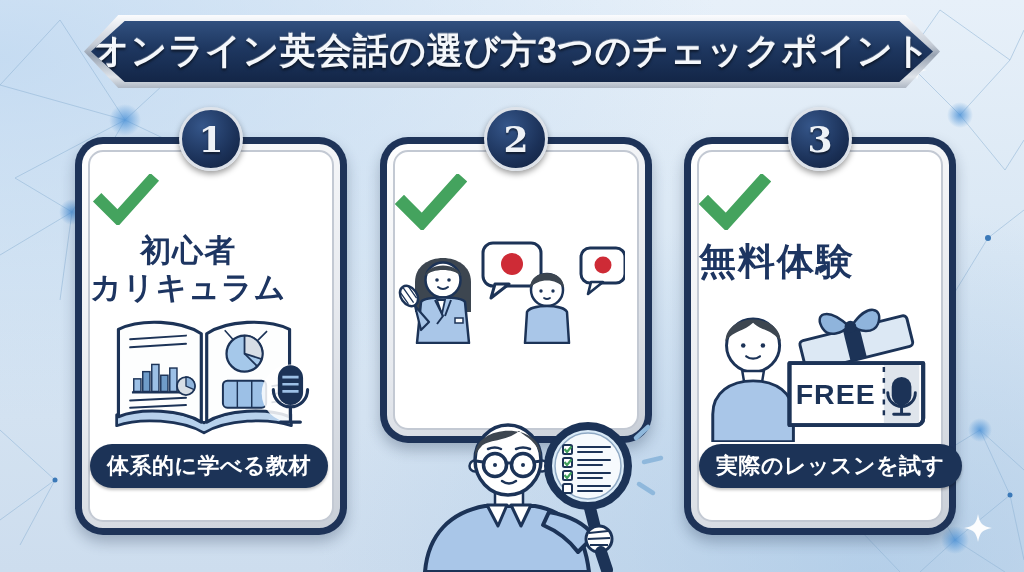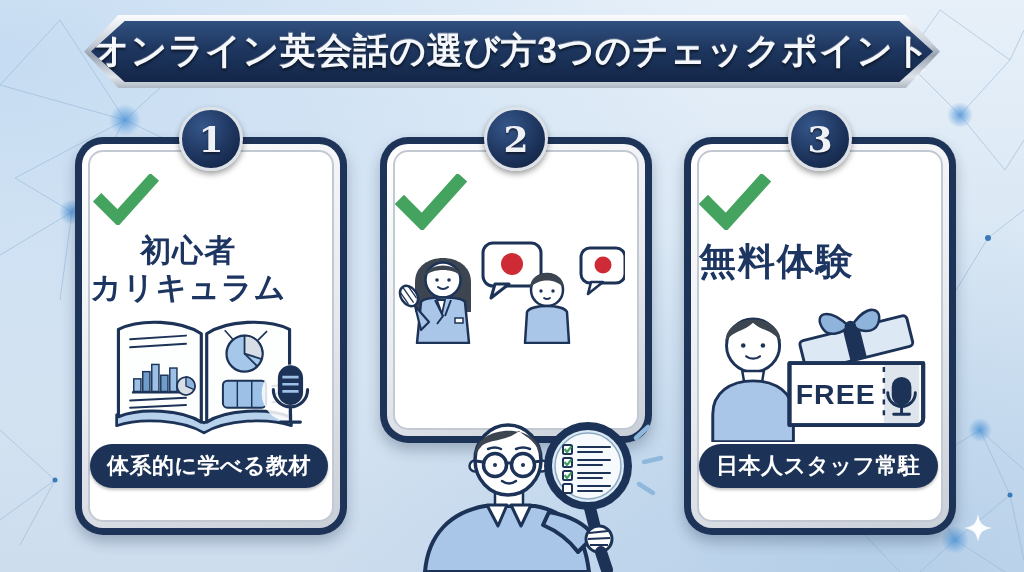--- a/index.html
+++ b/index.html
@@ -228,21 +228,21 @@
         <path d="M14,142 L14,114 C14,92 32,80 55,80 C78,80 96,92 96,114 L96,142 Z" fill="#a9c6e8" stroke="#1c3357" stroke-width="3" stroke-linejoin="round"></path>
         <path d="M92,62 L228,62 L228,118 C228,122 225,125 221,125 L92,125 Z" fill="#fff" stroke="#1c3357" stroke-width="4" stroke-linejoin="round"></path>
         <path d="M188,64 L224,64 L224,123 L188,123 Z" fill="#dfe5ec"></path>
         <path d="M188,66 L188,121" stroke="#1c3357" stroke-width="2.5" stroke-dasharray="5 6"></path>
         <path d="M92,62 L228,62 L228,118 C228,122 225,125 221,125 L92,125 Z" fill="none" stroke="#1c3357" stroke-width="4" stroke-linejoin="round"></path>
         <text x="139" y="104" text-anchor="middle" font-family="Liberation Sans, DejaVu Sans, sans-serif" font-size="29" font-weight="bold" fill="#1c3357" letter-spacing="1">FREE</text>
         <rect x="196" y="76" width="20" height="29" rx="10" fill="#1c3357"></rect>
         <path d="M192,92 a14,14 0 0 0 28,0" fill="none" stroke="#1c3357" stroke-width="3" stroke-linecap="round"></path>
         <path d="M206,106 L206,113 M198,114 L214,114" stroke="#1c3357" stroke-width="3" stroke-linecap="round"></path>
       </svg>
-      <div class="badge">日本人スタッフ常駐</div>
+      <div class="badge">実際のレッスンを試す</div>
     </div>
       </div>
   </div>
 
   <svg class="center-figure" width="310" height="160" viewBox="0 0 310 160">
     <path d="M22,160 C25,122 48,100 82,94 L132,94 C164,100 181,118 186,160 Z" fill="#a9c6e8" stroke="#1c3357" stroke-width="4" stroke-linejoin="round"></path>
     <path d="M146,100 C168,104 183,113 191,124 L175,140 C166,128 154,119 140,113 Z" fill="#a9c6e8" stroke="#1c3357" stroke-width="4" stroke-linejoin="round"></path>
     <rect x="92" y="76" width="28" height="18" fill="#fff" stroke="#1c3357" stroke-width="2.5"></rect>
     <path d="M84,93 L104,93 L95,114 Z" fill="#fff" stroke="#1c3357" stroke-width="3" stroke-linejoin="round"></path>
     <path d="M108,93 L128,93 L118,114 Z" fill="#fff" stroke="#1c3357" stroke-width="3" stroke-linejoin="round"></path>

